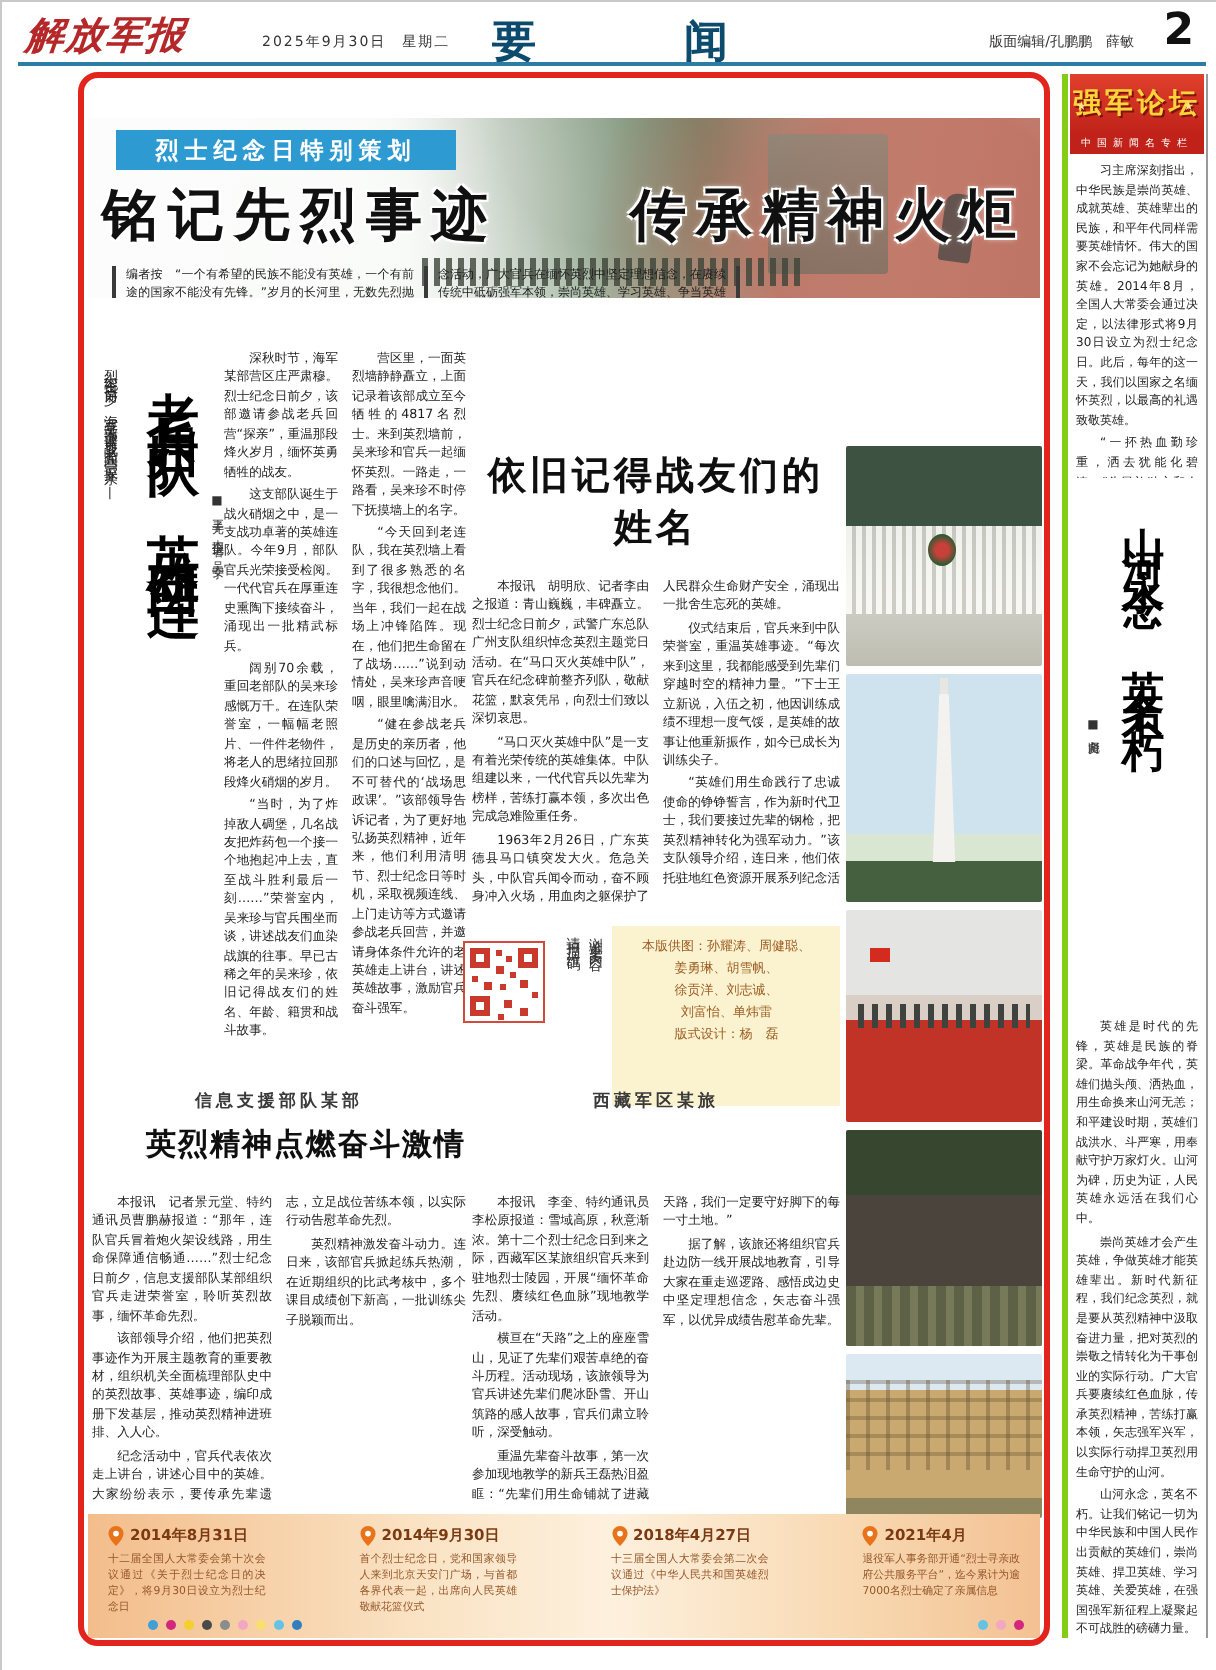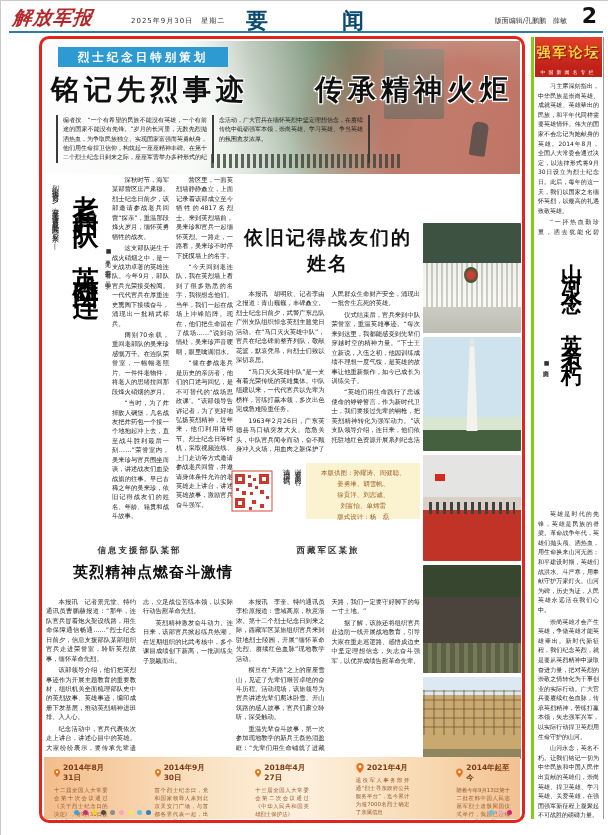--- a/index.html
+++ b/index.html
@@ -12,21 +12,21 @@
   .section-title{position:absolute;left:0;right:0;top:5px;text-align:center;
         font-size:22px;font-weight:bold;color:#0c4a6e;letter-spacing:26px;text-indent:26px;}
   .editor-line{position:absolute;right:42px;top:15px;font-size:7px;color:#333;padding-left:12px;}
   .page-number{position:absolute;right:12px;top:2px;font-size:22px;font-weight:bold;color:#111;}
   .header-rule{position:absolute;left:8px;right:6px;top:30px;height:2px;background:#2b7da3;}
   
   .frame{position:absolute;left:38px;top:35px;width:486px;height:787px;box-sizing:border-box;
         border:3px solid #e2241c;border-radius:10px;background:#fff;}
   .frame-in{position:absolute;left:0;top:0;right:0;bottom:0;overflow:hidden;border-radius:7px;}
   
-  .banner{position:absolute;left:2px;top:2px;width:476px;height:133px;overflow:hidden;
+  .banner{position:absolute;left:2px;top:20px;width:476px;height:90px;overflow:hidden;
     background:
       radial-gradient(circle at 88% 75%, rgba(190,110,95,.85) 0 18%, rgba(190,110,95,0) 40%),
       radial-gradient(circle at 12% 55%, rgba(255,255,255,.9) 0 25%, rgba(255,255,255,0) 60%),
       radial-gradient(circle at 55% 10%, rgba(60,90,55,.55) 0 20%, rgba(60,90,55,0) 45%),
       linear-gradient(100deg,#dfe7df 0%,#c8d7c6 30%,#9db79c 55%,#b7c6b3 72%,#d6c3ae 86%,#c2978b 100%);}
   .banner .troops{position:absolute;left:35%;bottom:6px;width:40%;height:14px;opacity:.8;
       background:repeating-linear-gradient(90deg,#3c4438 0 3px,transparent 3px 6px);}
   .banner .memorial{position:absolute;right:16%;top:8px;width:60px;height:70px;background:
       linear-gradient(180deg,#7d8c7f,#5d6a5f);opacity:.55;border-radius:2px;}
   .banner .figure{position:absolute;right:7%;bottom:18px;width:16px;height:34px;border-radius:6px 6px 2px 2px;
@@ -55,21 +55,21 @@
   
   .art-mid{position:absolute;left:194px;top:178px;width:184px;height:320px;}
   .kicker{font-size:8.5px;font-weight:bold;color:#3a3a3a;text-align:center;letter-spacing:2px;}
   .mid-title{font-size:19px;font-weight:bold;color:#0f0f0f;text-align:center;letter-spacing:2px;margin-top:8px;}
   .art-mid .body-cols{position:absolute;left:0;right:0;top:72px;height:168px;}
   .mid-bottom{position:absolute;left:-6px;right:0;top:244px;height:76px;display:flex;align-items:flex-start;}
   .qr{width:44px;height:56px;margin-top:2px;}
   .qr svg{display:block;}
   .qr-caption{writing-mode:vertical-rl;font-size:7px;color:#333;letter-spacing:2px;height:70px;
       margin:2px 4px 0 6px;line-height:1.6;}
-  .credits{flex:1;height:56px;background:#fbf3cf;margin-top:2px;padding:5px 6px;box-sizing:border-box;
+  .credits{flex:1;height:90px;background:#fbf3cf;margin-top:2px;padding:5px 6px;box-sizing:border-box;
       font-size:6.5px;line-height:1.7;color:#9c5d25;text-align:center;white-space:pre-line;}
   
   .art-bl{position:absolute;left:4px;top:500px;width:187px;height:222px;}
   .art-bm{position:absolute;left:194px;top:500px;width:184px;height:222px;}
   .b-title{font-size:15px;font-weight:bold;color:#0f0f0f;text-align:right;letter-spacing:1px;margin-top:6px;}
   .art-bl .kicker,.art-bm .kicker{margin-top:6px;}
   .art-bl .body-cols,.art-bm .body-cols{position:absolute;left:0;right:0;top:58px;height:160px;}
   
   .photo{position:absolute;left:381px;width:98px;overflow:hidden;border-radius:1px;}
   .ph1{top:184px;height:110px;background:
@@ -276,30 +276,20 @@
         <div class="tl-item">
           <div class="tl-date">
             <svg width="8" height="10" viewBox="0 0 12 16">
                 <path d="M6 0C2.7 0 0 2.7 0 6c0 4.5 6 10 6 10s6-5.5 6-10C12 2.7 9.3 0 6 0z" fill="#e8731a"></path>
                 <circle cx="6" cy="6" r="2.3" fill="#fff"></circle>
               </svg>
             <span>2021年4月</span>
           </div>
           <div class="tl-text">退役军人事务部开通“烈士寻亲政府公共服务平台”，迄今累计为逾7000名烈士确定了亲属信息</div>
         </div>
-        <div class="tl-item">
-          <div class="tl-date">
-            <svg width="8" height="10" viewBox="0 0 12 16">
-                <path d="M6 0C2.7 0 0 2.7 0 6c0 4.5 6 10 6 10s6-5.5 6-10C12 2.7 9.3 0 6 0z" fill="#e8731a"></path>
-                <circle cx="6" cy="6" r="2.3" fill="#fff"></circle>
-              </svg>
-            <span>2014年起至今</span>
-          </div>
-          <div class="tl-text">随着今年9月13日第十二批在韩中国人民志愿军烈士遗骸回国仪式举行，我国已连续12年、累计迎回1011位在韩志愿军烈士遗骸</div>
-        </div>
       </div>
       <div class="dots dots-left">
           <span style="background: rgb(63, 159, 216);"></span>
           <span style="background: rgb(212, 38, 126);"></span>
           <span style="background: rgb(243, 208, 46);"></span>
           <span style="background: rgb(74, 74, 74);"></span>
           <span style="background: rgb(140, 140, 140);"></span>
           <span style="background: rgb(242, 167, 195);"></span>
           <span style="background: rgb(247, 224, 110);"></span>
           <span style="background: rgb(99, 195, 230);"></span>

